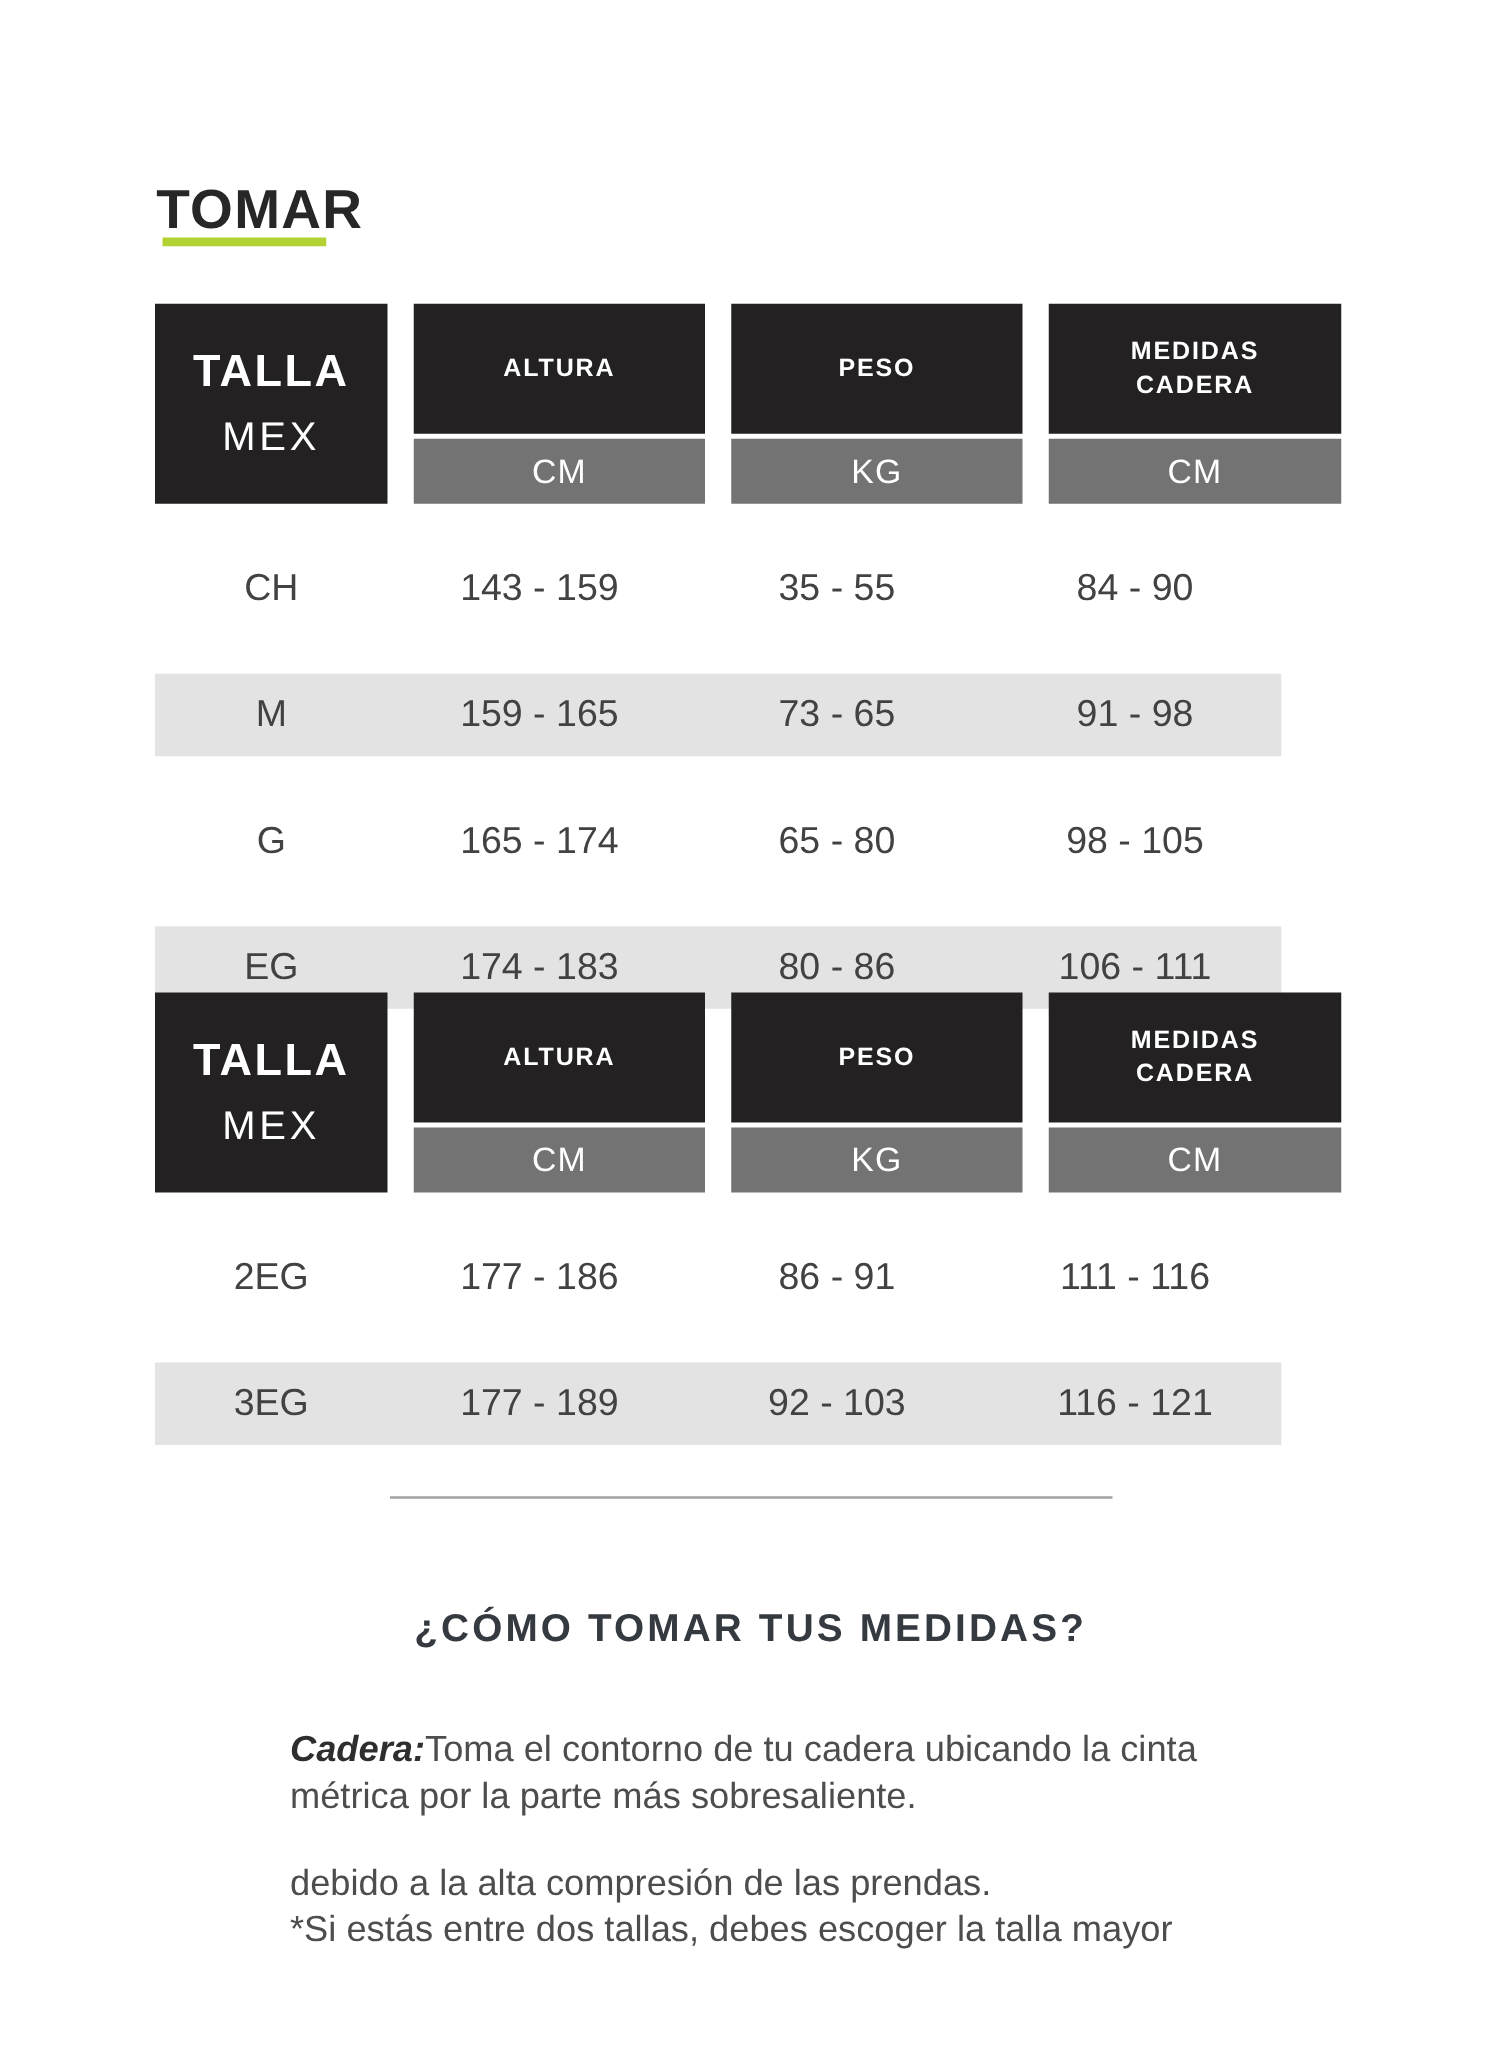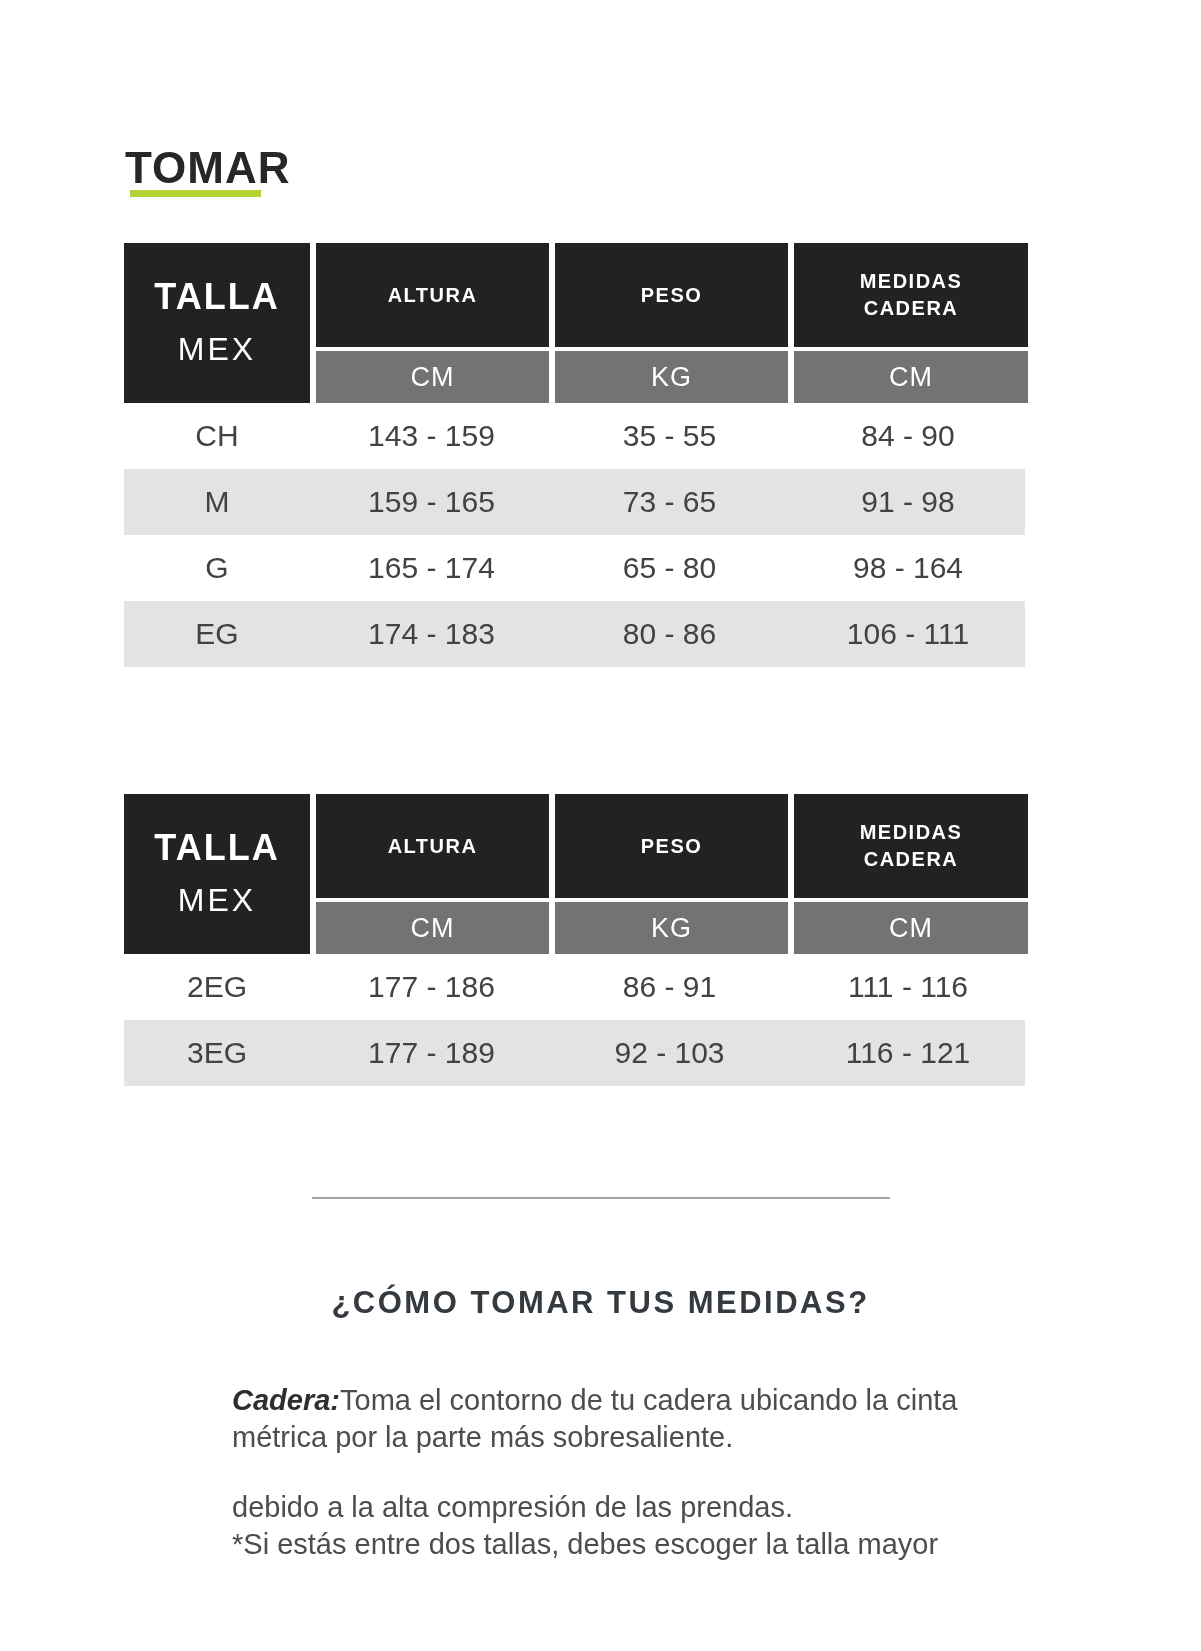--- a/index.html
+++ b/index.html
@@ -18,21 +18,21 @@
   .title-underline{
     left:130px;top:190px;width:131px;height:7px;background:#b3d334;
   }
 
   
   .size-table{left:124px;width:901px;}
   .thead{
     display:grid;
     grid-template-columns:186px 233px 233px 234px;
     grid-template-rows:104px 4px 52px;
-    column-gap:6px;
+    column-gap:21px;
   }
   .cell{
     display:flex;align-items:center;justify-content:center;
     color:#ffffff;text-align:center;
   }
   .cell.black{background:#242122;grid-row:1;font-size:20px;font-weight:bold;letter-spacing:1.5px;}
   .cell.gray{background:#737373;grid-row:3;font-size:27px;font-weight:normal;letter-spacing:1px;}
   .talla-cell{
     grid-column:1;grid-row:1 / 4;background:#242122;
     display:flex;flex-direction:column;align-items:center;justify-content:center;
@@ -40,21 +40,21 @@
   }
   .talla-main{font-size:36px;font-weight:bold;letter-spacing:2px;line-height:1.05;}
   .talla-sub{font-size:32px;font-weight:normal;letter-spacing:3px;line-height:1.15;margin-top:15px;}
   .col2{grid-column:2;} .col3{grid-column:3;} .col4{grid-column:4;}
   .wrap-label{display:inline-block;max-width:130px;line-height:1.35;}
 
   .trow{
     display:grid;
     grid-template-columns:186px 233px 233px 234px;
     column-gap:5px;
-    height:66px;align-items:center;
+    height:66px;align-items:center;margin-top:35px;
   }
   .trow.alt{background:#e3e3e3;}
   .trow span{
     text-align:center;font-size:30px;color:#424242;font-weight:normal;
     font-stretch:condensed;
   }
 
   
   .divider{left:312px;top:1197px;width:578px;height:2px;background:#a3a3a3;}
   .section-heading{
@@ -99,21 +99,21 @@
   <div class="trow alt">
     <span>M</span>
     <span>159 - 165</span>
     <span>73 - 65</span>
     <span>91 - 98</span>
   </div>
   <div class="trow">
     <span>G</span>
     <span>165 - 174</span>
     <span>65 - 80</span>
-    <span>98 - 164</span>
+    <span>98 - 105</span>
   </div>
   <div class="trow alt">
     <span>EG</span>
     <span>174 - 183</span>
     <span>80 - 86</span>
     <span>106 - 111</span>
   </div>
 </div>
 
 <div class="abs size-table" style="top:794px">

